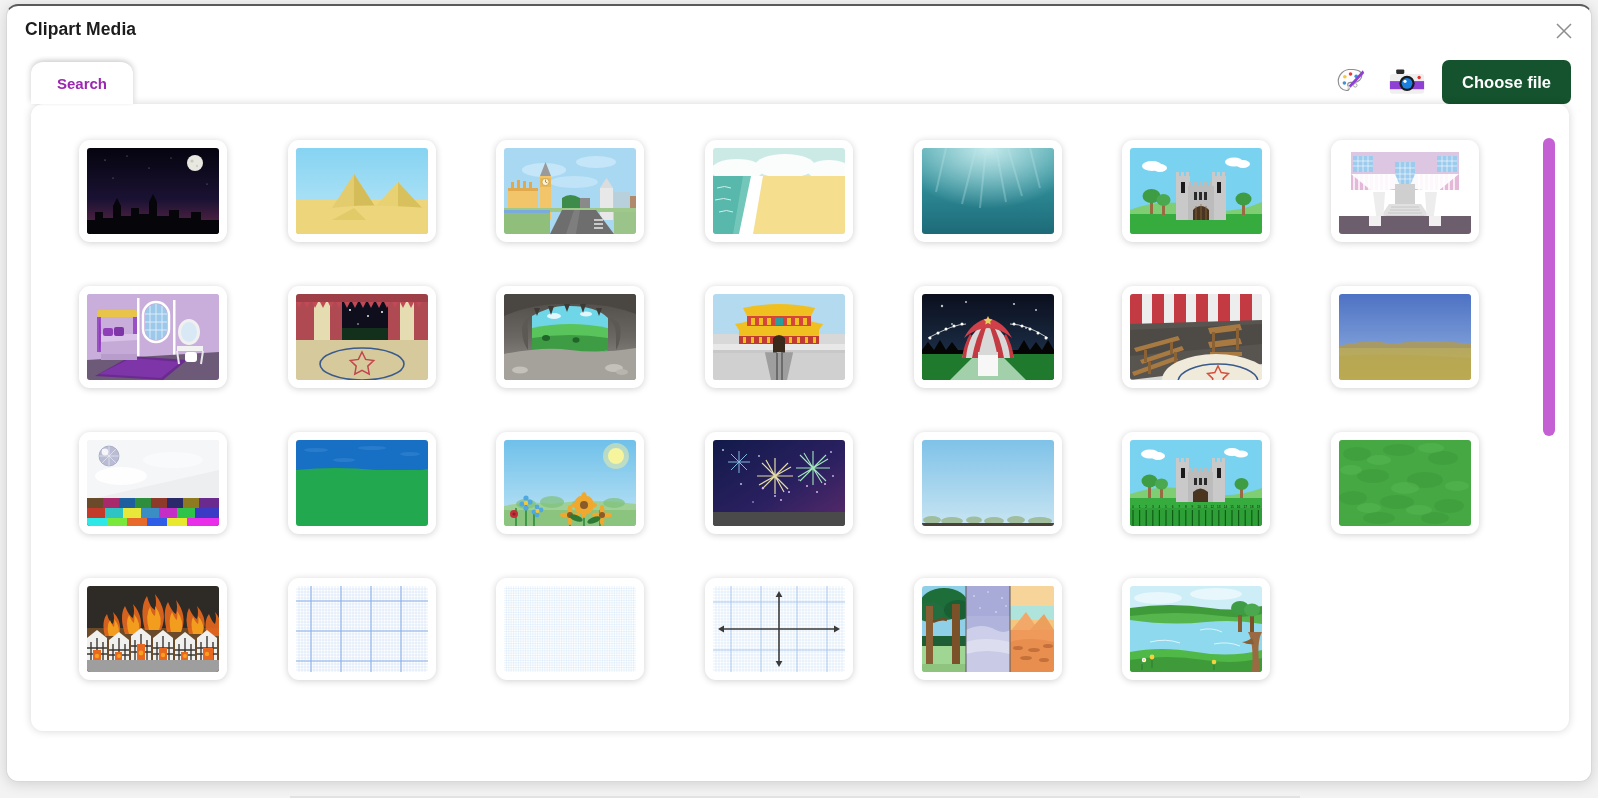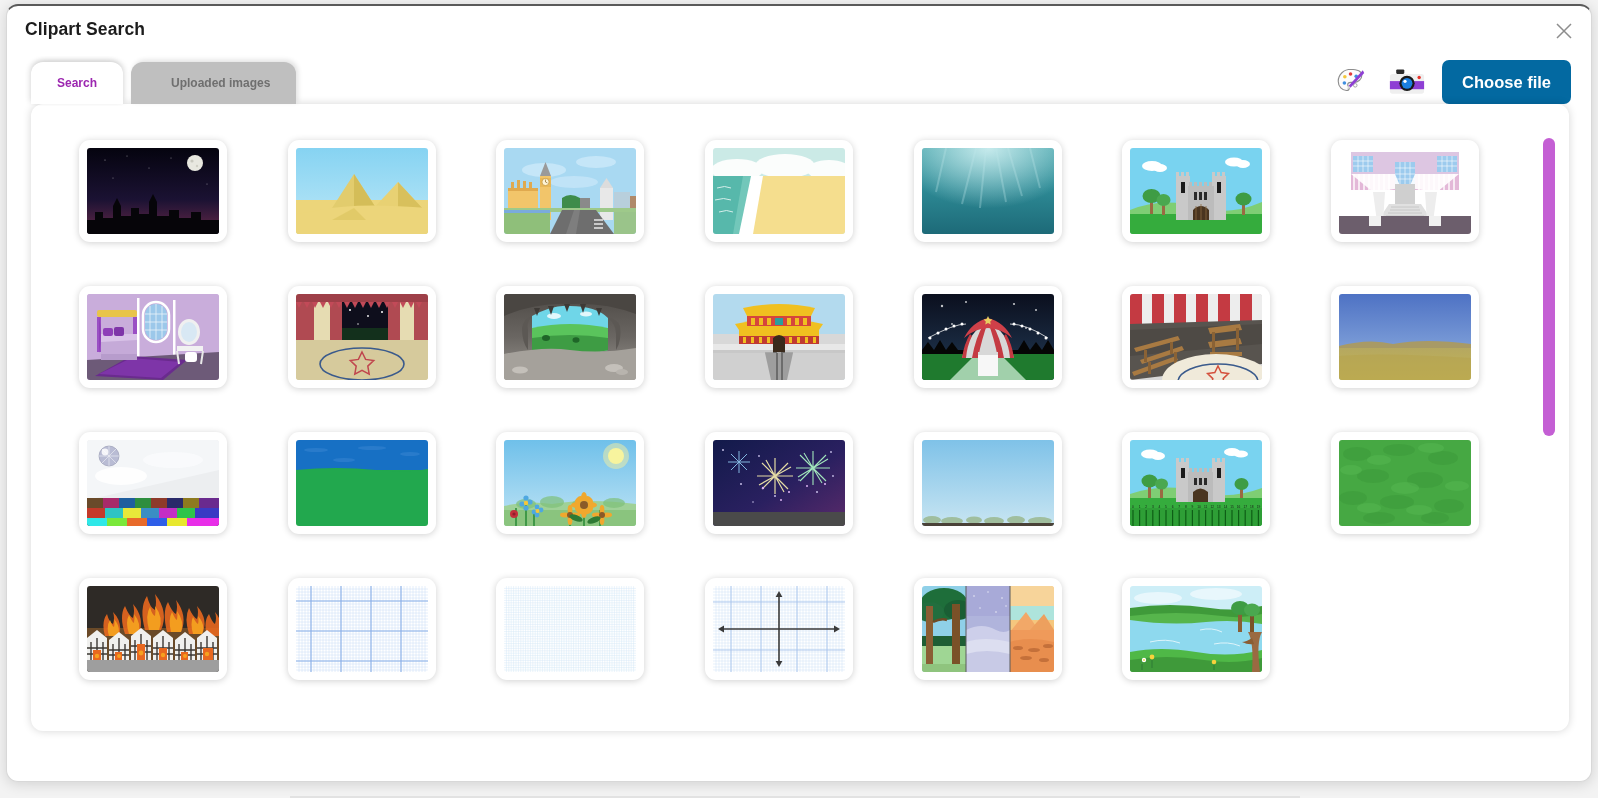--- a/index.html
+++ b/index.html
@@ -50,21 +50,21 @@
   .tabbar {
     position: absolute; left: 0; top: 48px;
     width: 100%; height: 50px;
   }
   .tab {
     position: absolute;
     bottom: 0;
     height: 42px;
     padding: 0 26px;
     display: flex; align-items: center;
-    font-size: 12px;
+    font-size: 15px;
     border-radius: 12px 12px 0 0;
     cursor: pointer;
     user-select: none;
     white-space: nowrap;
   }
   .tab-search {
     left: 24px;
     background: #ffffff;
     color: #9c27b0;
     font-weight: bold;
@@ -90,21 +90,21 @@
     width: 42px; height: 42px;
     display: flex; align-items: center; justify-content: center;
     cursor: pointer;
     font-size: 30px;
     line-height: 1;
   }
   .btn {
     height: 44px;
     padding: 0 20px;
     display: flex; align-items: center; justify-content: center;
-    background: #0369a1;
+    background: #14532d;
     color: #ffffff;
     font-size: 16.5px;
     font-weight: bold;
     border: none;
     border-radius: 7px;
     cursor: pointer;
     white-space: nowrap;
     font-family: "Liberation Sans", sans-serif;
   }
 
@@ -168,32 +168,29 @@
   }
 </style>
 </head>
 <body>
 
 <div class="page-bg"></div>
 
 <div class="modal">
 
   <div class="modal-header">
-    <div class="modal-title">Clipart Search</div>
+    <div class="modal-title">Clipart Media</div>
     <div class="close-btn">
       <svg width="20" height="20" viewBox="0 0 20 20" aria-hidden="true">
         <path d="M3 3 L17 17 M17 3 L3 17" stroke="#8d8d8d" stroke-width="1.5" fill="none"></path>
       </svg>
     </div>
   </div>
 
   <div class="tabbar">
-    <div class="tab tab-uploaded">
-      <span>Uploaded images</span>
-    </div>
     <div class="tab tab-search">
       <span>Search</span>
     </div>
 
     <div class="actions">
       <div class="icon-btn">
         <svg width="34" height="34" viewBox="0 0 36 36" aria-hidden="true">
           <path d="M18 4.5c-7.6 0-13.5 5.6-13.5 12.6 0 6.1 4.3 9.9 8.6 9.9 2 0 3-1 3-2.4 0-1.6-1.6-2-1.6-3.6 0-1.5 1.3-2.6 3.2-2.6h3.1c5 0 8.7-3.3 8.7-7.8C29.5 7 24.6 4.5 18 4.5z" fill="#fcfcfc" stroke="#8e8e8e" stroke-width="1.2"></path>
           <circle cx="11.5" cy="12.5" r="1.9" fill="#f4c73c"></circle>
           <circle cx="17.5" cy="9.5" r="1.9" fill="#e23c3c"></circle>

